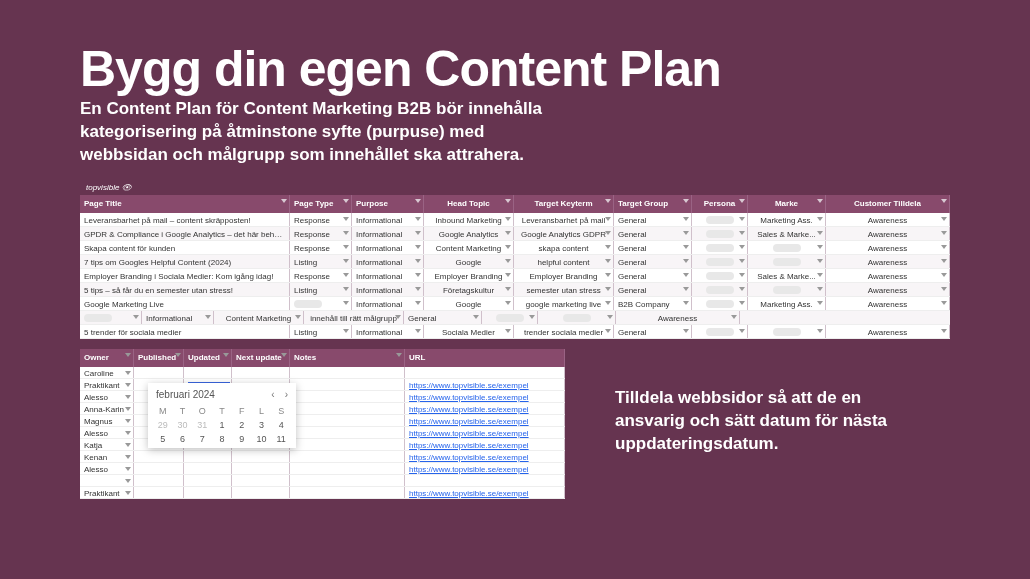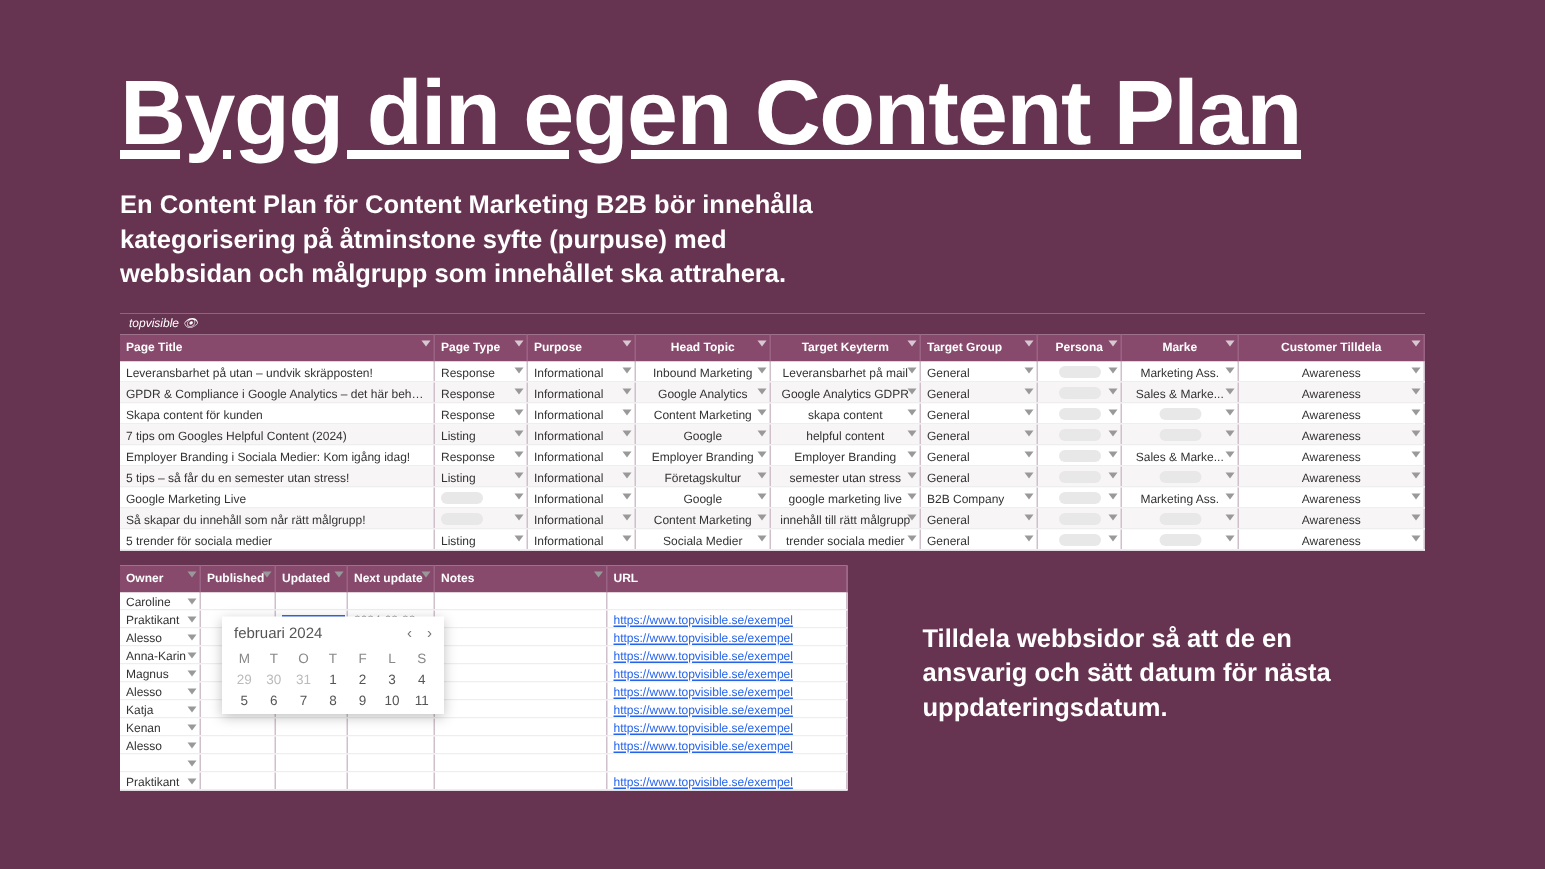--- a/index.html
+++ b/index.html
@@ -6,25 +6,24 @@
 body {
   width: 1030px;
   height: 579px;
   background: #663450;
   font-family: Arial, Helvetica, sans-serif;
   color: #fff;
   padding: 40px 80px 0 80px;
   position: relative;
 }
 .headline {
-  font-size: 61px;
+  font-size: 50px;
   font-weight: 800;
   letter-spacing: -1px;
-  margin-bottom: 16px;
-  text-decoration: underline;
+  margin-bottom: 0;
 }
 .subhead {
   font-size: 17px;
   font-weight: 700;
   line-height: 1.35;
   margin-bottom: 14px;
 }
 
 
 .shot1 {
@@ -194,21 +193,21 @@
     <div class="purp-col"><span>Purpose</span><span class="dd"></span></div>
     <div class="topic-col"><span>Head Topic</span><span class="dd"></span></div>
     <div class="key-col"><span>Target Keyterm</span><span class="dd"></span></div>
     <div class="group-col"><span>Target Group</span><span class="dd"></span></div>
     <div class="pers-col"><span>Persona</span><span class="dd"></span></div>
     <div class="ttl-col"><span>Marke</span><span class="dd"></span></div>
     <div class="cj-col"><span>Customer Tilldela</span><span class="dd"></span></div>
   </div>
   <div id="t1-body">
       <div class="row1">
-        <div class="title-col">Leveransbarhet på utan – undvik skräpposten!</div>
+        <div class="title-col">Leveransbarhet på mail – content skräpposten!</div>
         <div class="type-col">Response<span class="dd"></span></div>
         <div class="purp-col">Informational<span class="dd"></span></div>
         <div class="topic-col">Inbound Marketing<span class="dd"></span></div>
         <div class="key-col">Leveransbarhet på mail<span class="dd"></span></div>
         <div class="group-col">General<span class="dd"></span></div>
         <div class="pers-col"><span class="pill"></span><span class="dd"></span></div>
         <div class="ttl-col">Marketing Ass.<span class="dd"></span></div>
         <div class="cj-col">Awareness<span class="dd"></span></div>
       </div>
       <div class="row1">
@@ -271,21 +270,20 @@
         <div class="type-col"><span class="pill"></span><span class="dd"></span></div>
         <div class="purp-col">Informational<span class="dd"></span></div>
         <div class="topic-col">Google<span class="dd"></span></div>
         <div class="key-col">google marketing live<span class="dd"></span></div>
         <div class="group-col">B2B Company<span class="dd"></span></div>
         <div class="pers-col"><span class="pill"></span><span class="dd"></span></div>
         <div class="ttl-col">Marketing Ass.<span class="dd"></span></div>
         <div class="cj-col">Awareness<span class="dd"></span></div>
       </div>
       <div class="row1">
-        <div class="title-col">Så skapar du innehåll som når rätt målgrupp!</div>
         <div class="type-col"><span class="pill"></span><span class="dd"></span></div>
         <div class="purp-col">Informational<span class="dd"></span></div>
         <div class="topic-col">Content Marketing<span class="dd"></span></div>
         <div class="key-col">innehåll till rätt målgrupp<span class="dd"></span></div>
         <div class="group-col">General<span class="dd"></span></div>
         <div class="pers-col"><span class="pill"></span><span class="dd"></span></div>
         <div class="ttl-col"><span class="pill"></span><span class="dd"></span></div>
         <div class="cj-col">Awareness<span class="dd"></span></div>
       </div>
       <div class="row1">

